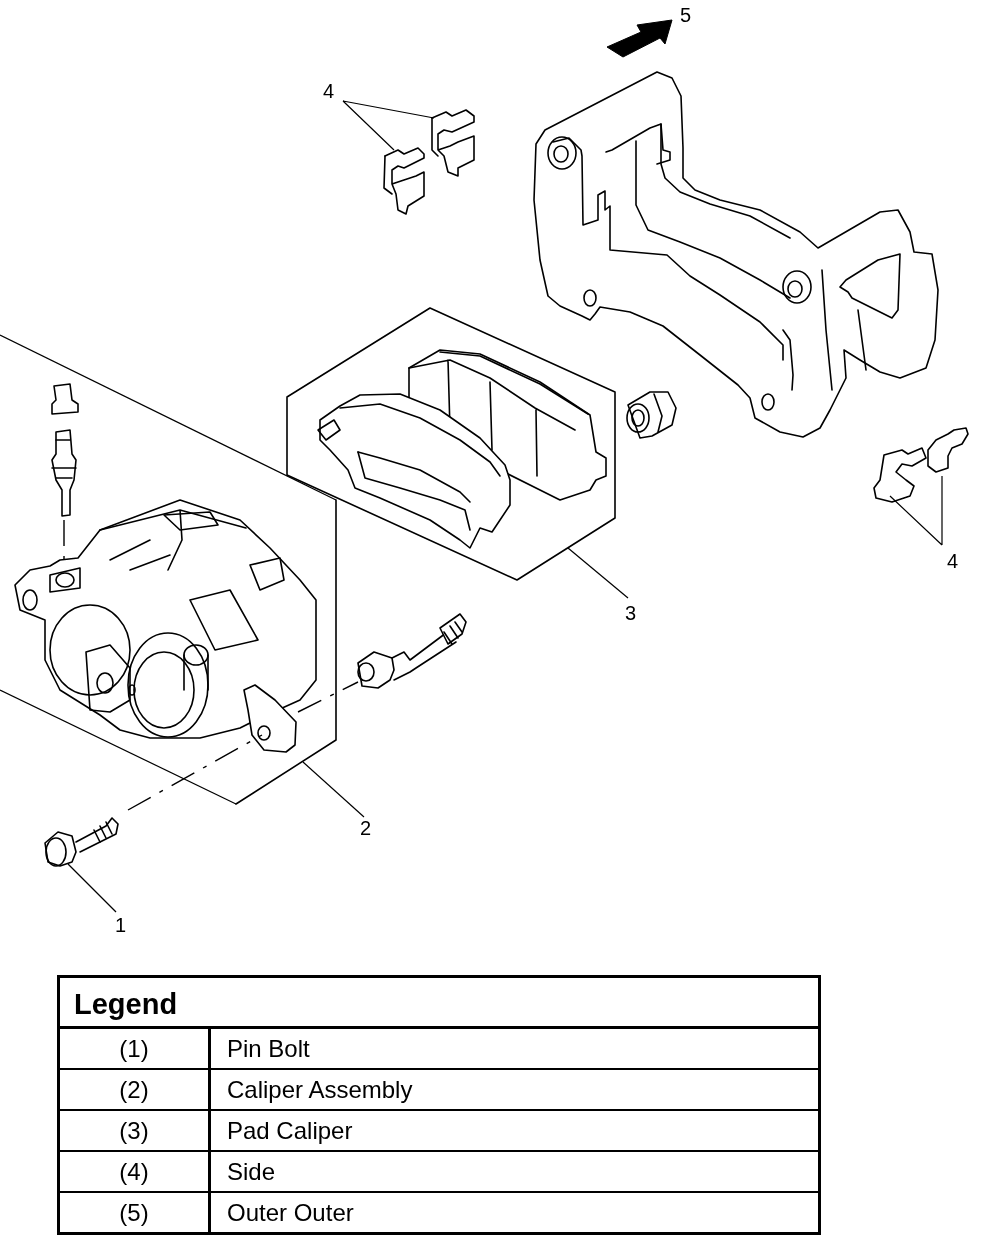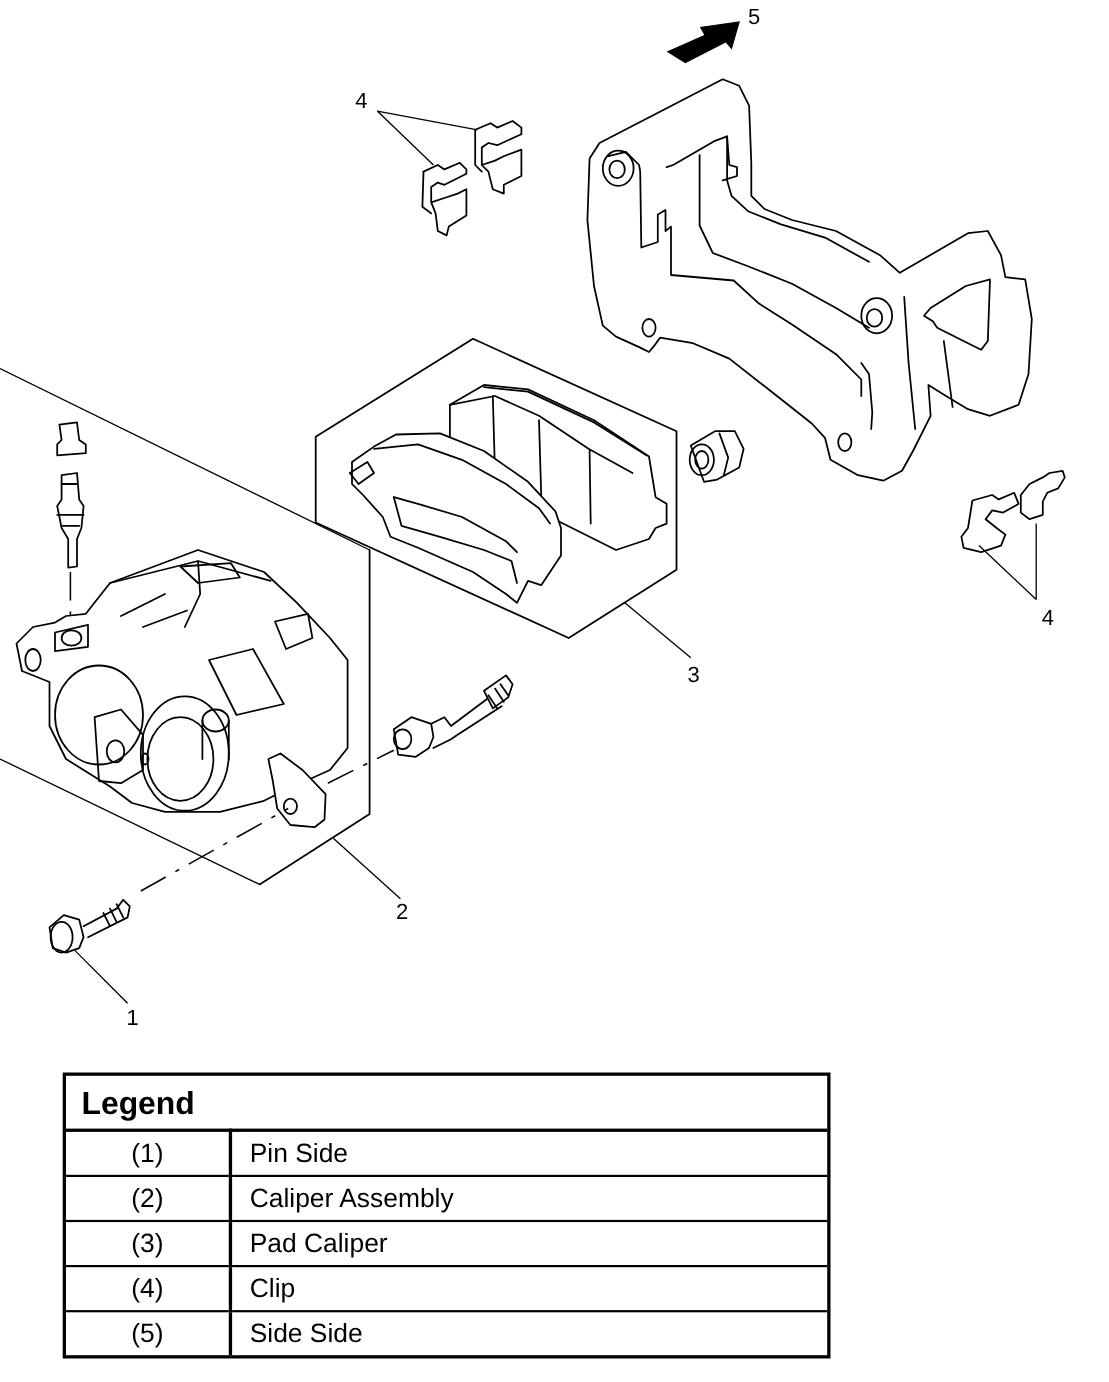--- a/index.html
+++ b/index.html
@@ -6,21 +6,21 @@
     body { width: 1008px; height: 1256px; position: relative; overflow: hidden;
            font-family: "Liberation Sans", sans-serif; color: #000; }
     #drawing { position: absolute; left: 0; top: 0; width: 1008px; height: 960px; }
     #drawing .ln { fill: none; stroke: #000; stroke-width: 1.6; stroke-linejoin: round; stroke-linecap: round; }
     #drawing .thin { fill: none; stroke: #000; stroke-width: 1.2; }
     #drawing .dash { fill: none; stroke: #000; stroke-width: 1.4; stroke-dasharray: 26 10 4 10; }
     #drawing .wf { fill: #fff; stroke: #000; stroke-width: 1.6; stroke-linejoin: round; }
     #drawing .solid { fill: #000; stroke: #000; stroke-width: 1; }
     #drawing text.callout { font-family: "Liberation Sans", sans-serif; font-size: 20px; fill: #000; }
 
-    .legend { position: absolute; left: 57px; top: 975px; width: 698px;
+    .legend { position: absolute; left: 57px; top: 975px; width: 764px;
               border: 3px solid #000; border-collapse: collapse; box-sizing: border-box; }
     .legend table { width: 100%; border-collapse: collapse; }
     .legend th { text-align: left; font-weight: bold; font-size: 29px; padding: 8px 14px 4px 14px;
                  height: 36px; border-bottom: 3px solid #000; }
     .legend td { font-size: 24px; height: 39px; border-top: 2px solid #000; padding: 0; }
     .legend td.num { width: 148px; text-align: center; border-right: 3px solid #000; }
     .legend td.desc { padding-left: 16px; }
     .legend tr:first-child td { border-top: none; }
   </style>
 </head>
@@ -148,33 +148,33 @@
 <div class="legend">
   <table>
     <thead>
       <tr>
         <th colspan="2">Legend</th>
       </tr>
     </thead>
     <tbody>
       <tr>
         <td class="num">(1)</td>
-        <td class="desc">Pin Side</td>
+        <td class="desc">Pin Bolt</td>
       </tr>
       <tr>
         <td class="num">(2)</td>
         <td class="desc">Caliper Assembly</td>
       </tr>
       <tr>
         <td class="num">(3)</td>
         <td class="desc">Pad Caliper</td>
       </tr>
       <tr>
         <td class="num">(4)</td>
-        <td class="desc">Clip</td>
+        <td class="desc">Side</td>
       </tr>
       <tr>
         <td class="num">(5)</td>
-        <td class="desc">Side Side</td>
+        <td class="desc">Outer Outer</td>
       </tr>
     </tbody>
   </table>
 </div>
 
 </body></html>

